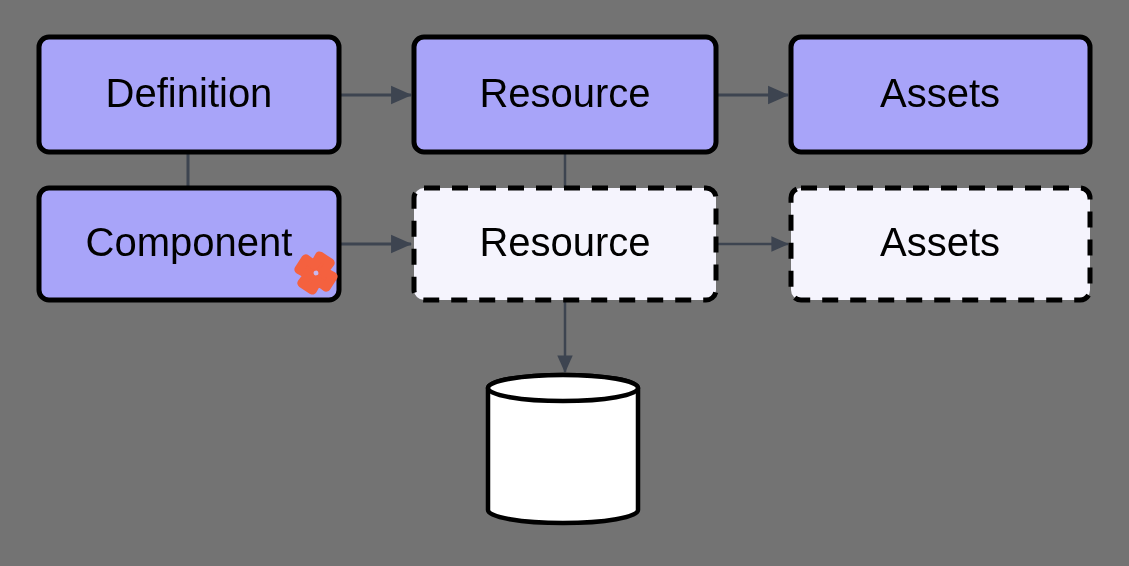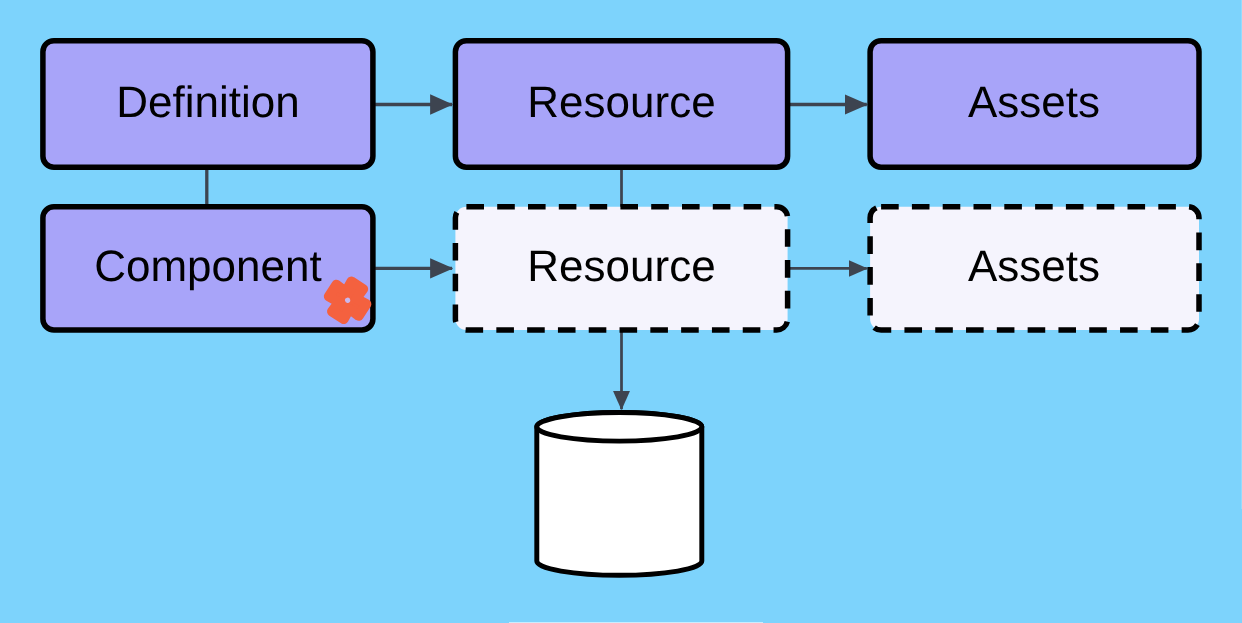--- a/index.html
+++ b/index.html
@@ -7,21 +7,21 @@
     padding: 0;
     background: #ffffff;
   }
   body {
     font-family: "Liberation Sans", sans-serif;
   }
   #canvas {
     position: relative;
     width: 1129px;
     height: 566px;
-    background: #7dd3fc;
+    background: #737373;
     overflow: hidden;
   }
   #diagram-svg {
     position: absolute;
     left: 0;
     top: 0;
     width: 1129px;
     height: 566px;
     display: block;
   }

